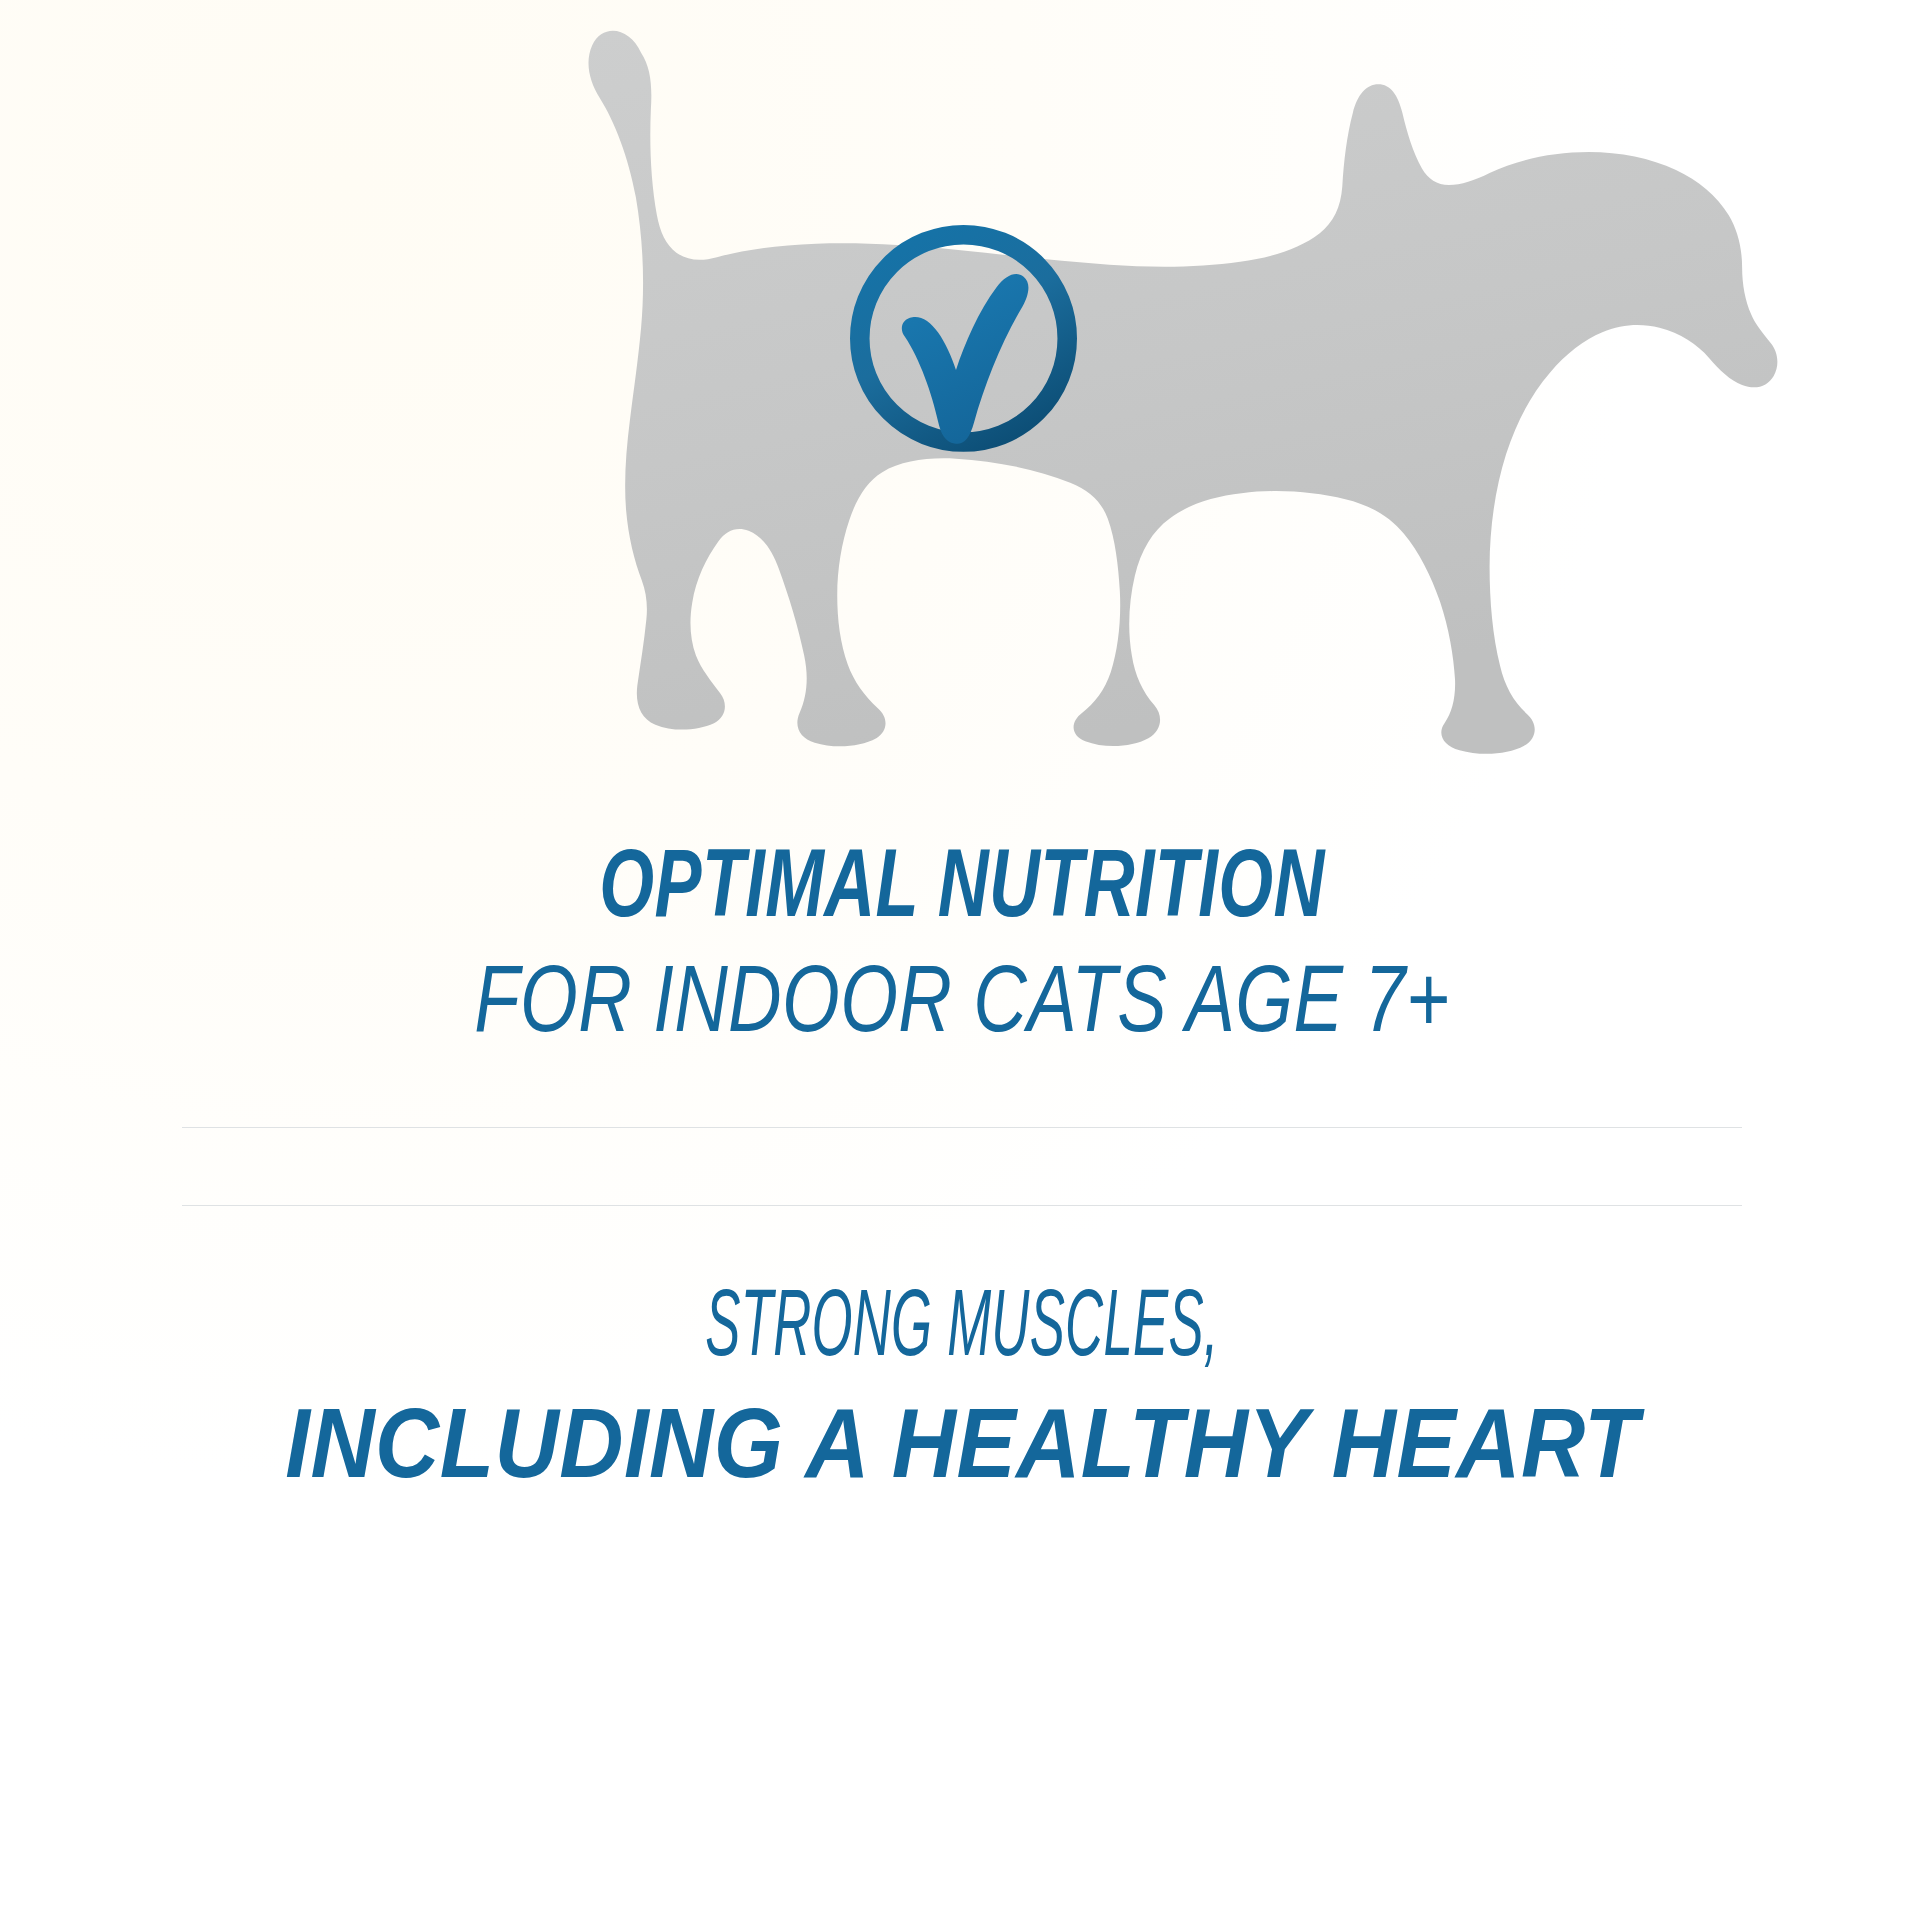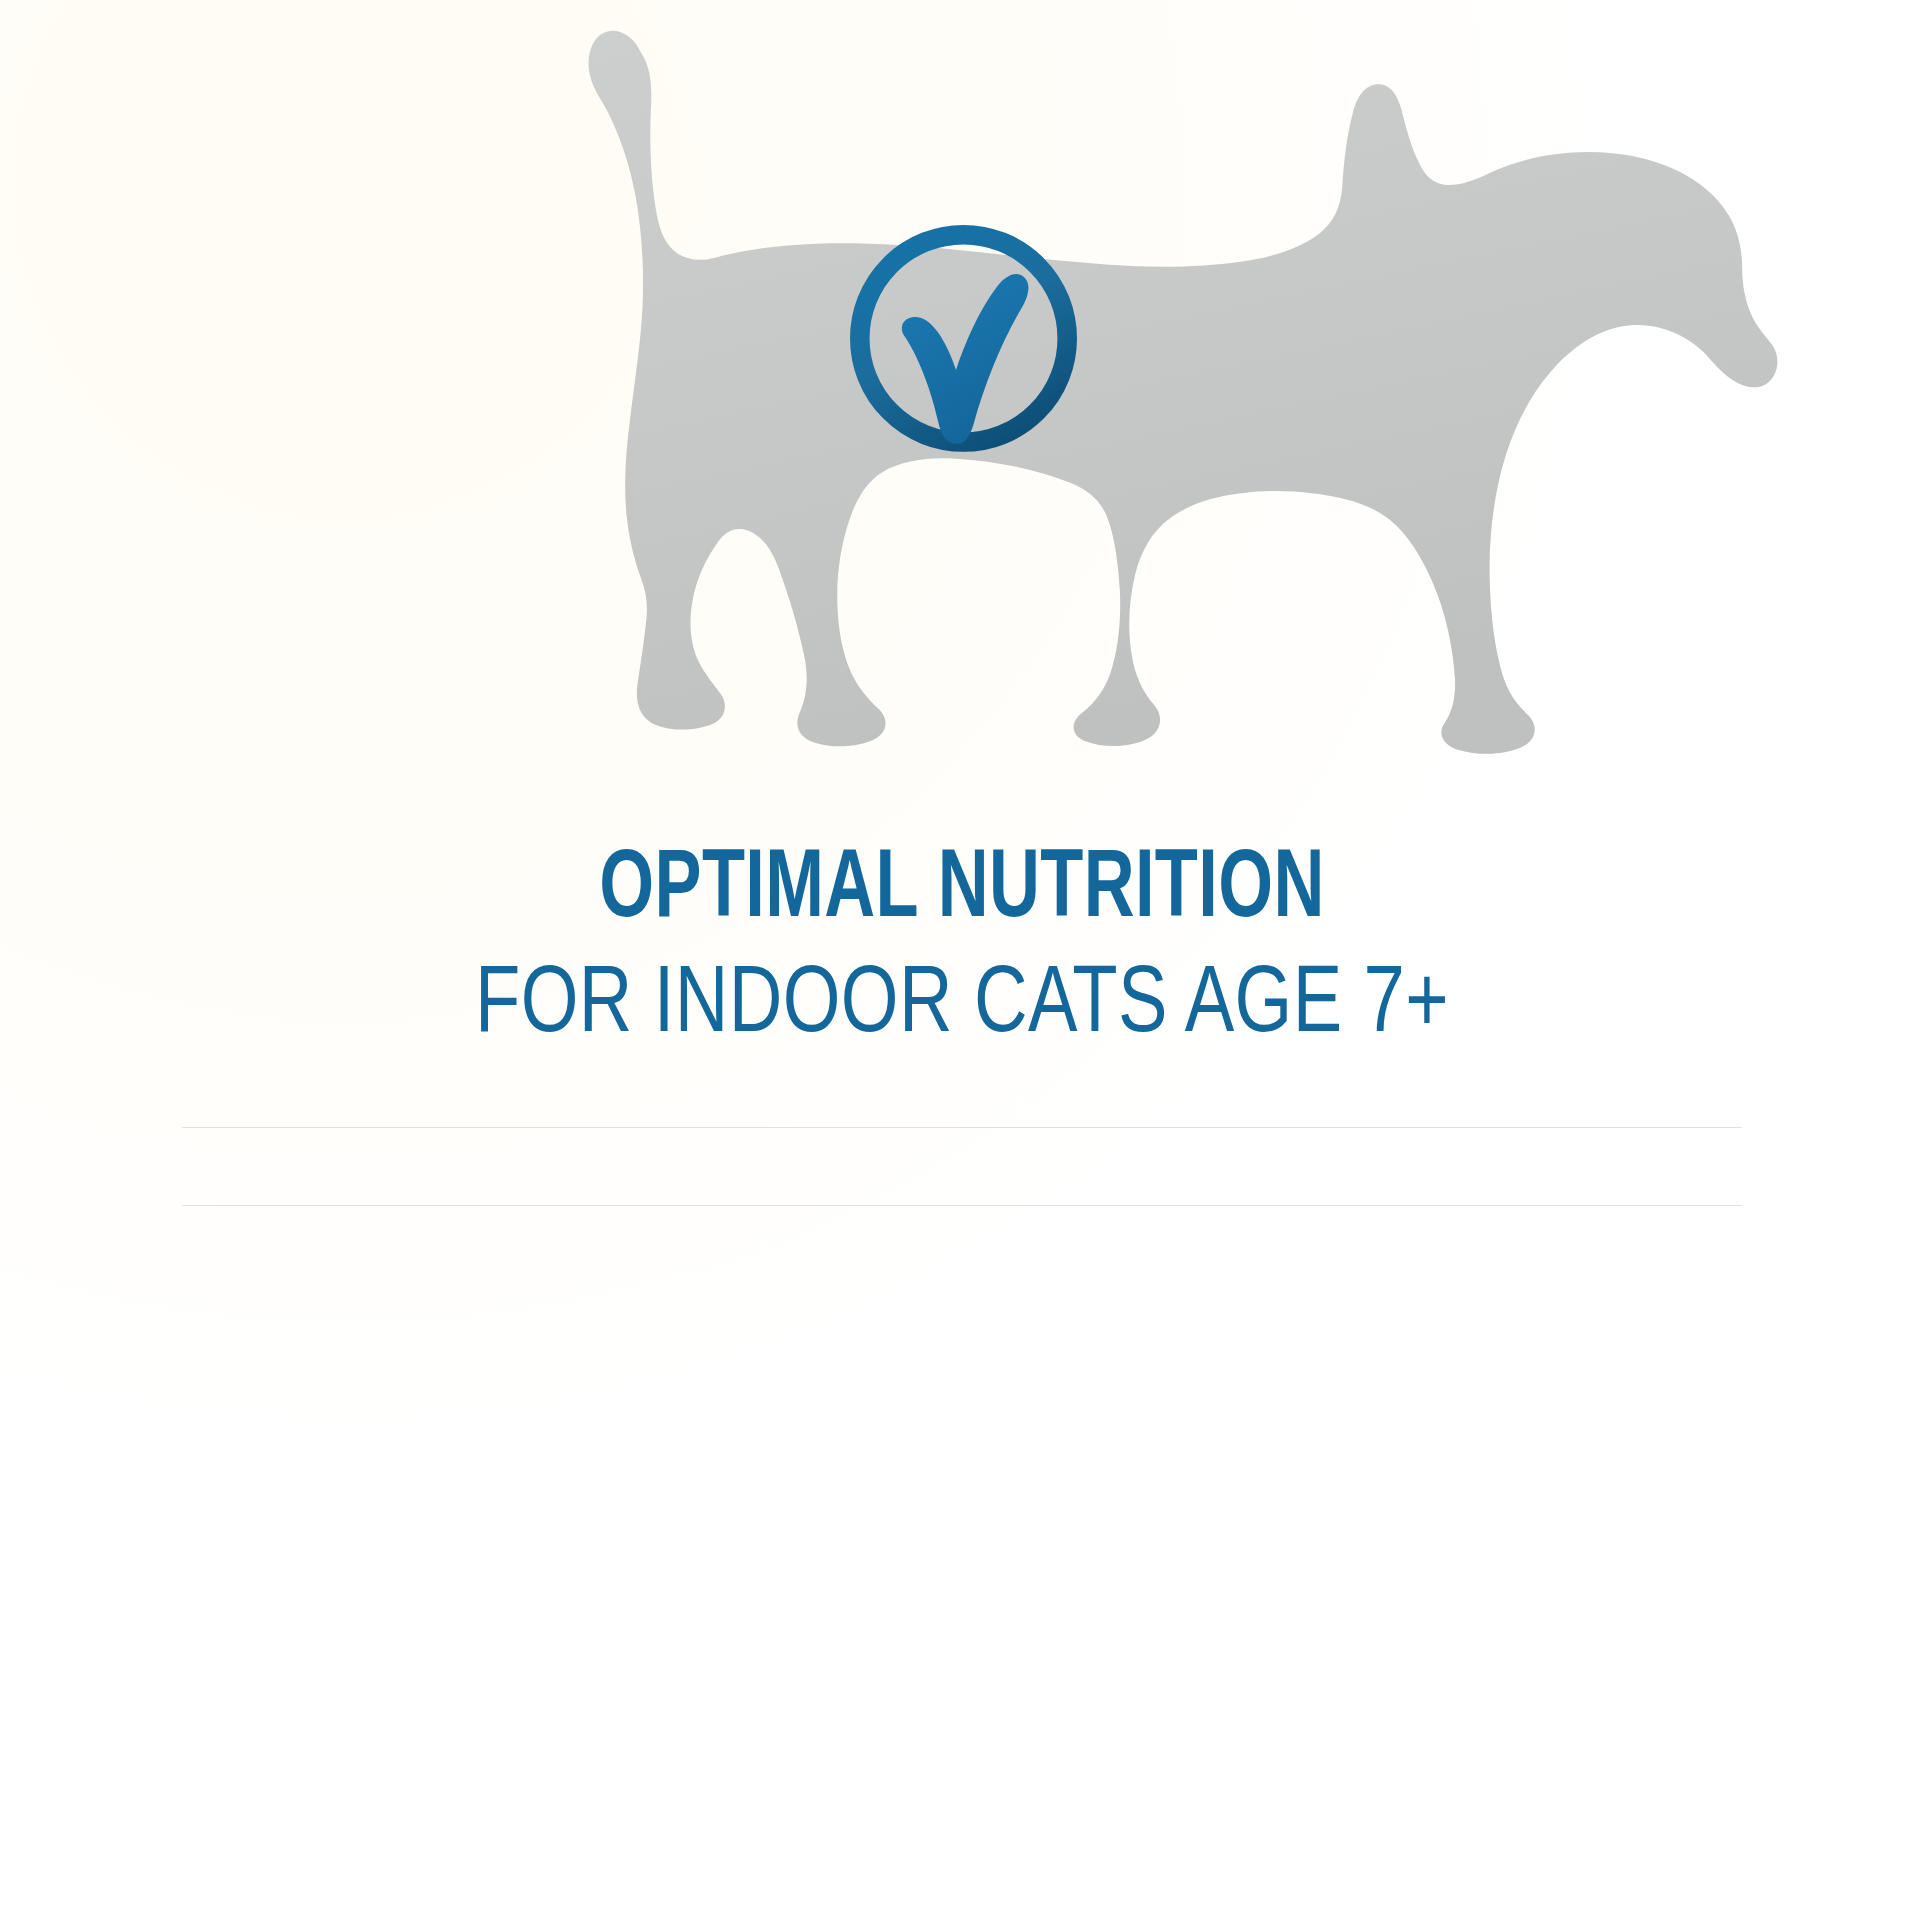--- a/index.html
+++ b/index.html
@@ -15,20 +15,21 @@
   }
 
   #canvas {
     position: relative;
     width: 1924px;
     height: 1529px;
     background:
       radial-gradient(ellipse 1804px 1804px at 18% 12%, #fffcf4 0%, #fffdf8 38%, #ffffff 72%),
       linear-gradient(135deg, #fffbf2 0%, #fffdf8 45%, #ffffff 100%);
     overflow: hidden;
+    font-style: italic;
   }
 
   
   #hero {
     position: absolute;
     left: 0;
     top: 0;
     width: 1924px;
     height: 797px;
   }
@@ -246,17 +247,21 @@
     <div class="block">
       <span id="hl-1" class="line bold" style="transform: scaleX(0.7344);">OPTIMAL NUTRITION</span>
       <span id="hl-2" class="line light" style="transform: scaleX(0.7813);">FOR INDOOR CATS AGE 7+</span>
     </div>
 
     <div id="divider-1" class="divider"></div>
 
 
     <div id="divider-2" class="divider"></div>
 
+    <div class="block">
+      <span id="ms-1" class="line light" style="transform: scaleX(0.5547);">STRONG MUSCLES,</span>
+      <span id="ms-2" class="line bold" style="transform: scaleX(0.8984);">INCLUDING A HEALTHY HEART</span>
+    </div>
 
   </div>
 
 </div>
 
 
 </body></html>

